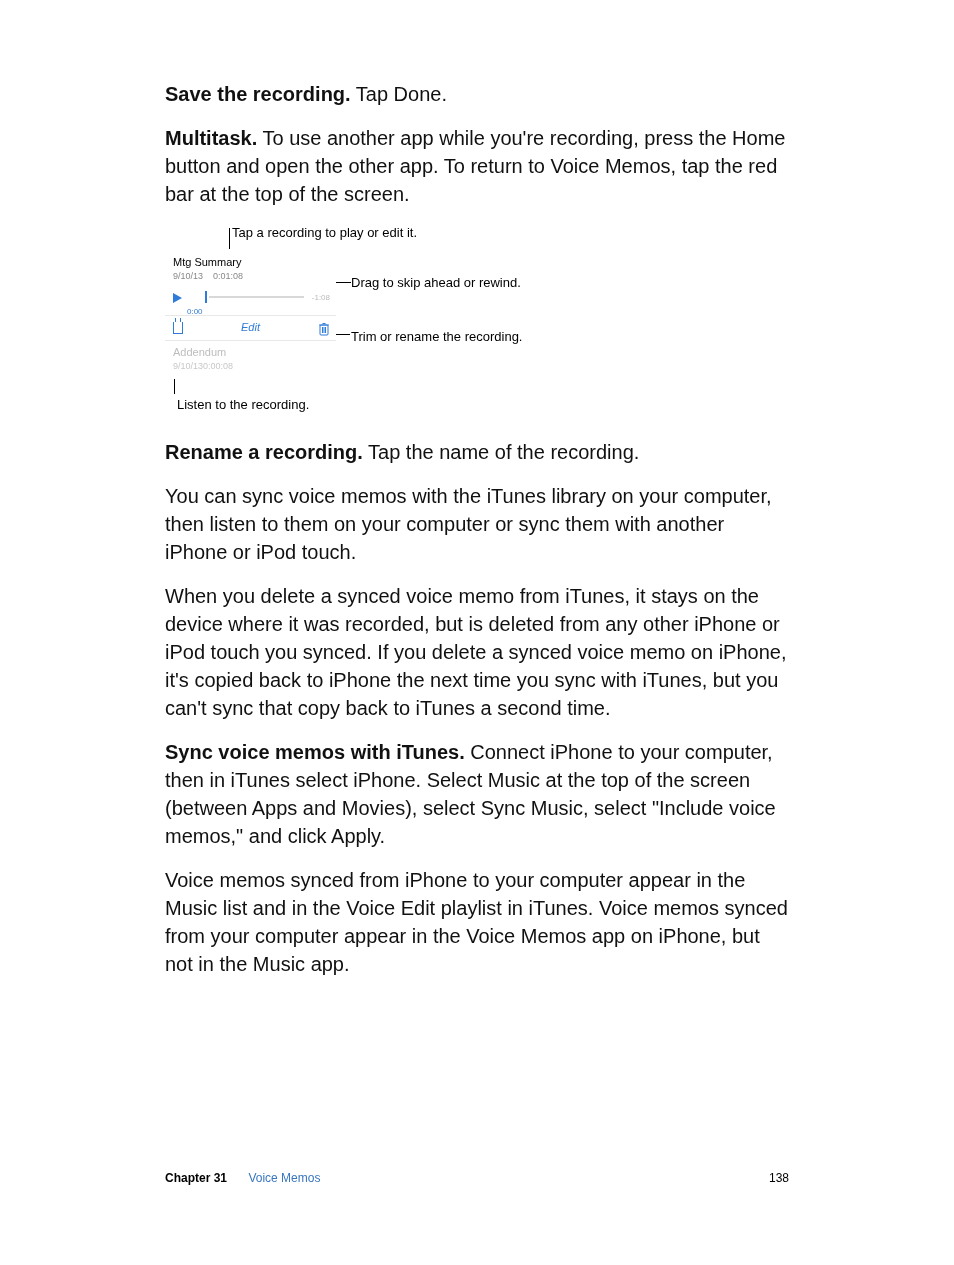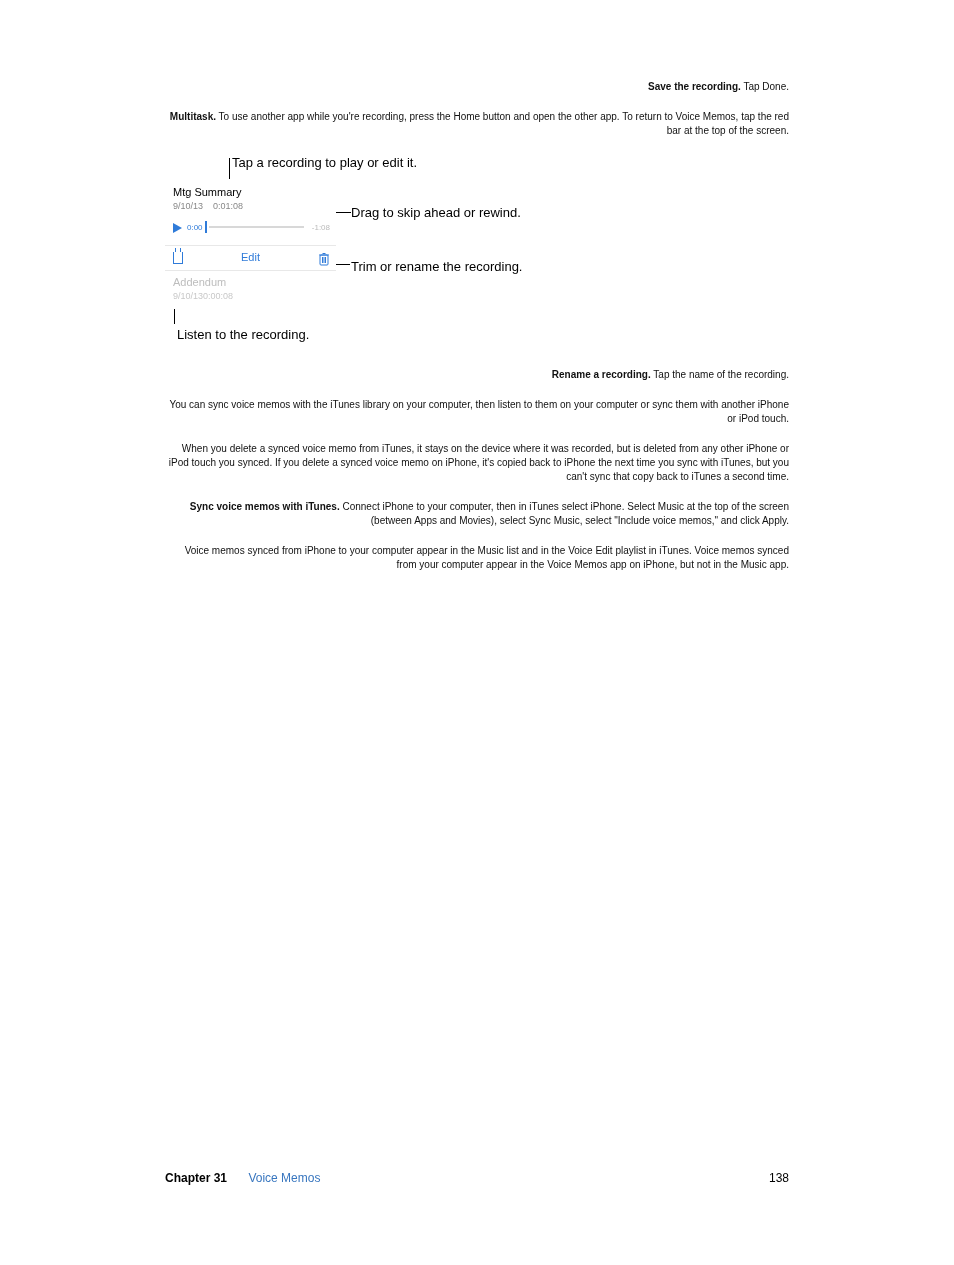--- a/index.html
+++ b/index.html
@@ -12,22 +12,21 @@
     width: 954px;
     height: 1265px;
     position: relative;
   }
   .page {
     padding: 80px 165px 0 165px;
   }
   p.body {
     margin-bottom: 16px;
     color: #111;
-    font-size: 10px;
-    text-align: right;
+    font-size: 20px;
   }
   .bold { font-weight: bold; }
   h2.section {
     color: #3876bf;
     font-weight: 400;
     font-size: 24px;
     margin-top: 46px;
     margin-bottom: 6px;
     letter-spacing: 0.2px;
   }
@@ -96,21 +95,21 @@
   .play-icon {
     position: absolute;
     left: 8px; top: 2px;
     width: 0; height: 0;
     border-top: 5px solid transparent;
     border-bottom: 5px solid transparent;
     border-left: 9px solid #2f7bd9;
   }
   .time-l {
     position: absolute;
-    left: 22px; top: 1px;
+    left: 22px; top: 15px;
     font-size: 8px;
     color: #2f7bd9;
   }
   .time-r {
     position: absolute;
     right: 6px; top: 1px;
     font-size: 8px;
     color: #bbb;
   }
   .track {
@@ -126,20 +125,21 @@
     background: #2f7bd9;
   }
   .edit-row {
     border-top: 1px solid #e8e8e8;
     border-bottom: 1px solid #e8e8e8;
     height: 26px;
     display: flex;
     align-items: center;
     justify-content: space-between;
     padding: 0 8px;
+    font-style: italic;
   }
   .edit-label {
     font-size: 11px;
     color: #2f7bd9;
   }
   .crop-icon {
     width: 10px; height: 12px;
     border: 1.2px solid #2f7bd9;
     border-top: none;
     position: relative;

